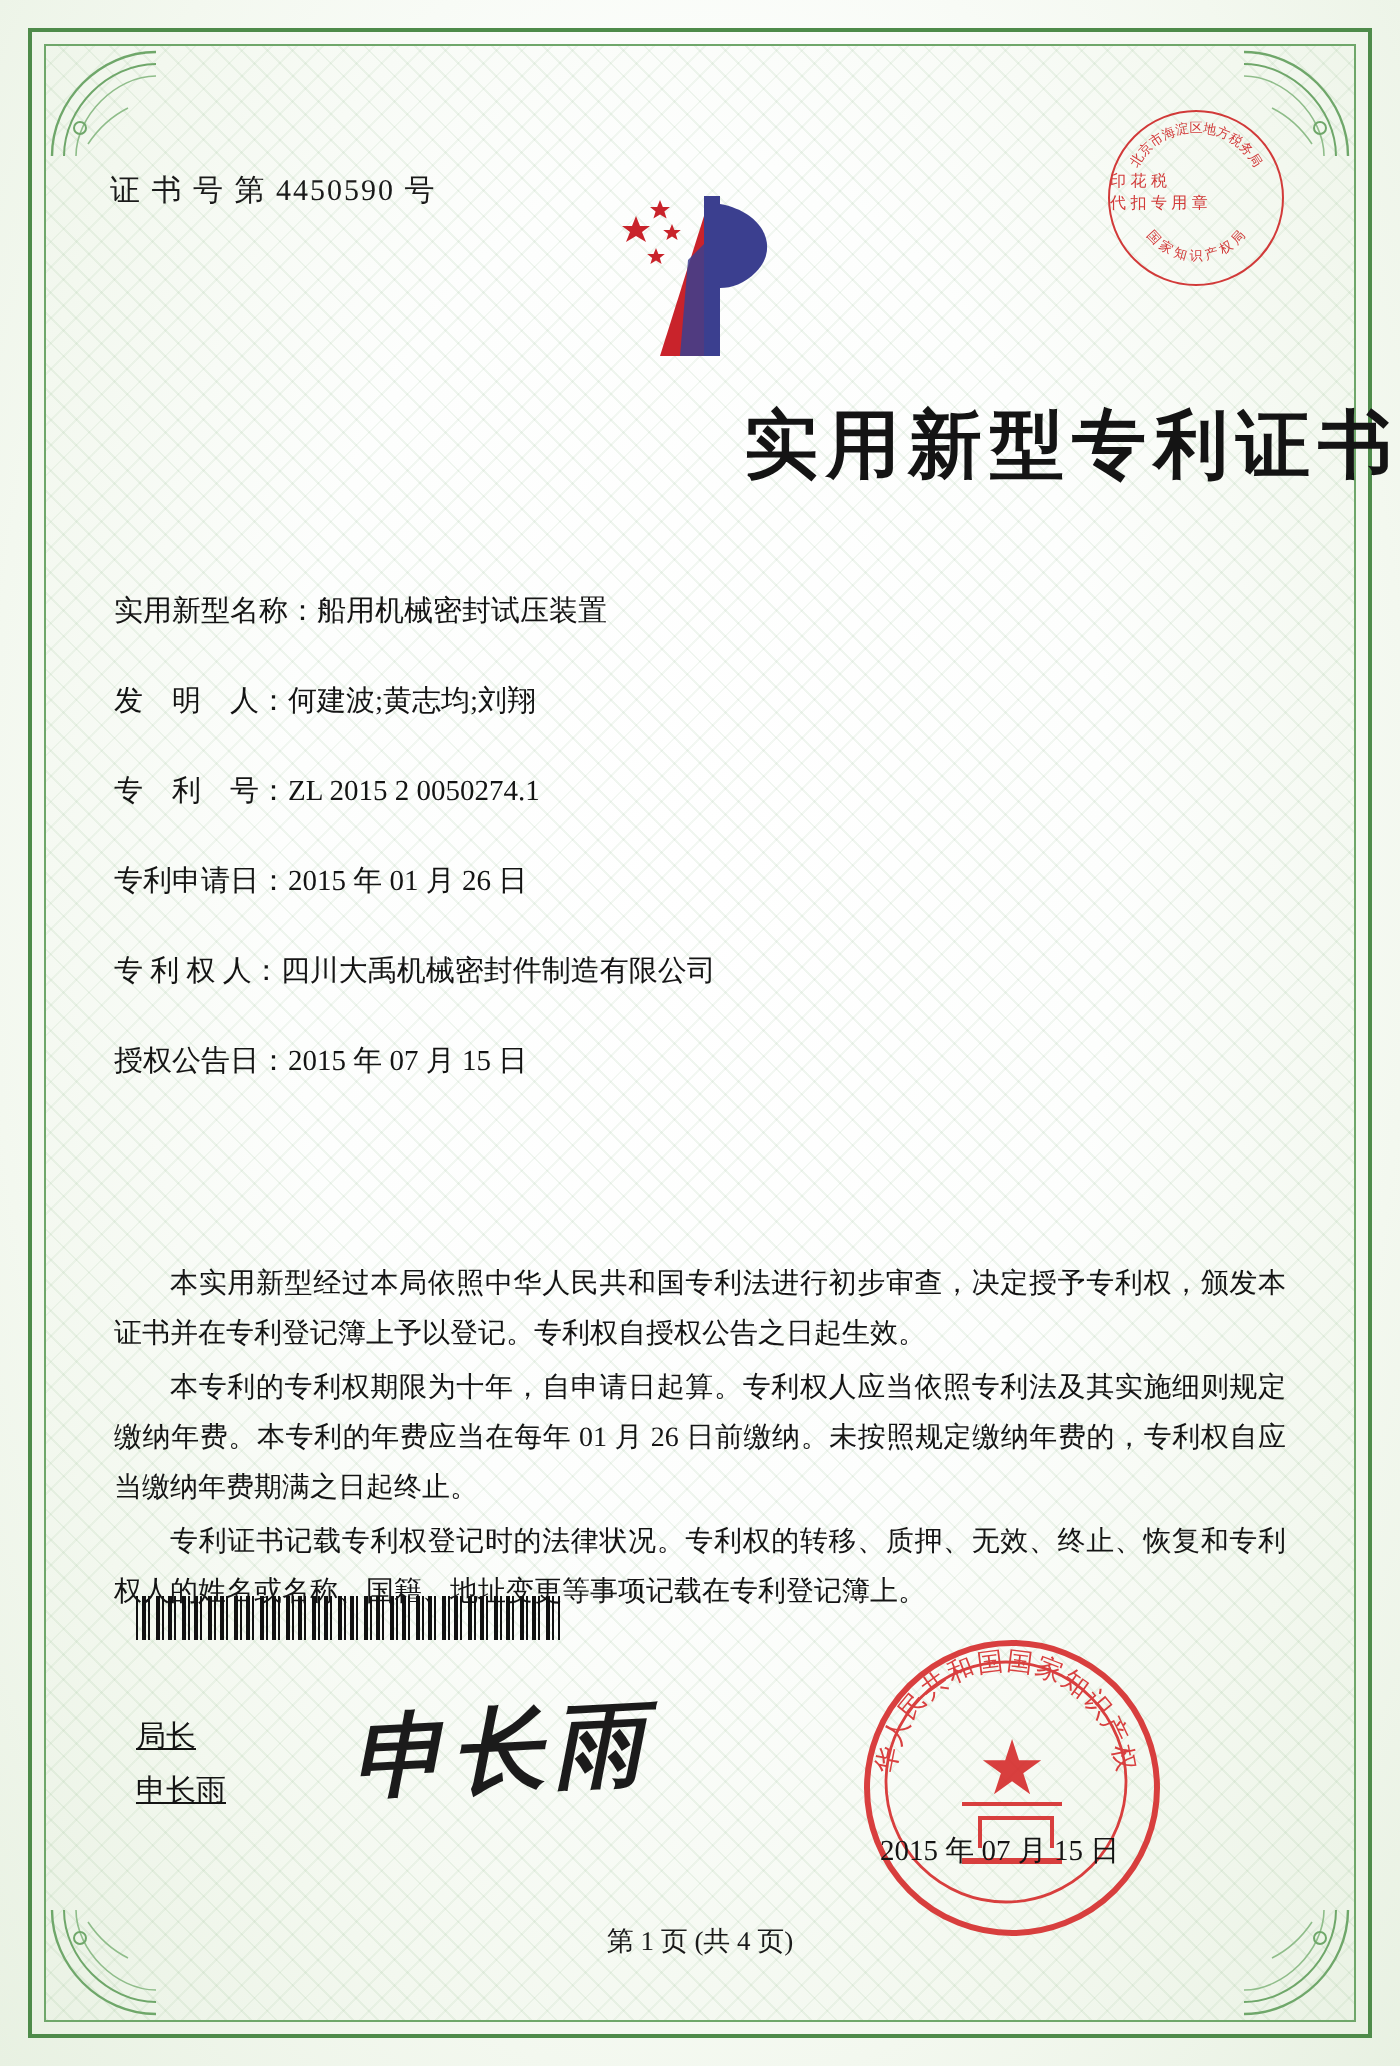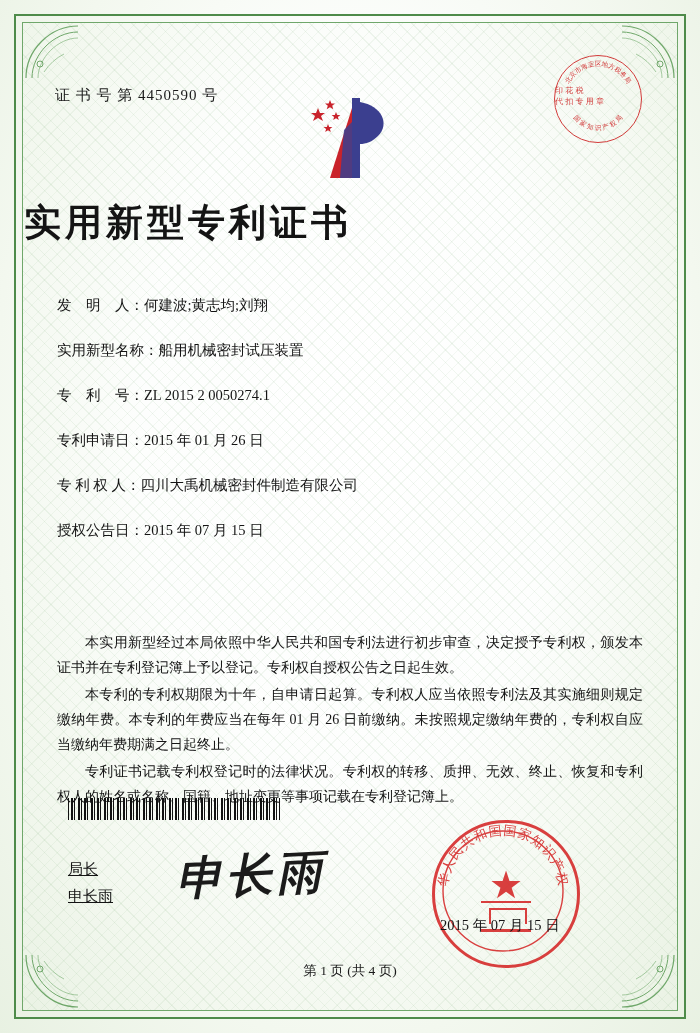--- a/index.html
+++ b/index.html
@@ -100,27 +100,26 @@
     text-align: left;
     font-size: 8px;
     line-height: 11px;
     font-family: "Liberation Sans", sans-serif;
   }
 
   
   .title {
     position: absolute;
     left: 0; right: 0; top: 198px;
-    text-align: left;
+    text-align: right;
     font-size: 37px;
     font-weight: bold;
     letter-spacing: 4px;
     color: #141414;
     font-family: Liberation Sans, sans-serif;
-    padding-left: 24px;
   }
 
   
   .fields {
     position: absolute;
     left: 57px; top: 296px;
     width: 586px;
   }
   .field {
     font-size: 14.5px;
@@ -308,24 +307,24 @@
     <div class="mid">
       <div>印 花 税</div>
       <div>代 扣 专 用 章</div>
     </div>
   </div>
 
   <div class="title">实用新型专利证书</div>
 
   <div class="fields">
     <div class="field">
+      <span class="lbl">实用新型名称：</span><span class="val">船用机械密封试压装置</span>
+    </div>
+    <div class="field">
       <span class="lbl">发　明　人：</span><span class="val">何建波;黄志均;刘翔</span>
-    </div>
-    <div class="field">
-      <span class="lbl">实用新型名称：</span><span class="val">船用机械密封试压装置</span>
     </div>
     <div class="field">
       <span class="lbl">专　利　号：</span><span class="val">ZL 2015 2 0050274.1</span>
     </div>
     <div class="field">
       <span class="lbl">专利申请日：</span><span class="val">2015 年 01 月 26 日</span>
     </div>
     <div class="field">
       <span class="lbl">专 利 权 人：</span><span class="val">四川大禹机械密封件制造有限公司</span>
     </div>

